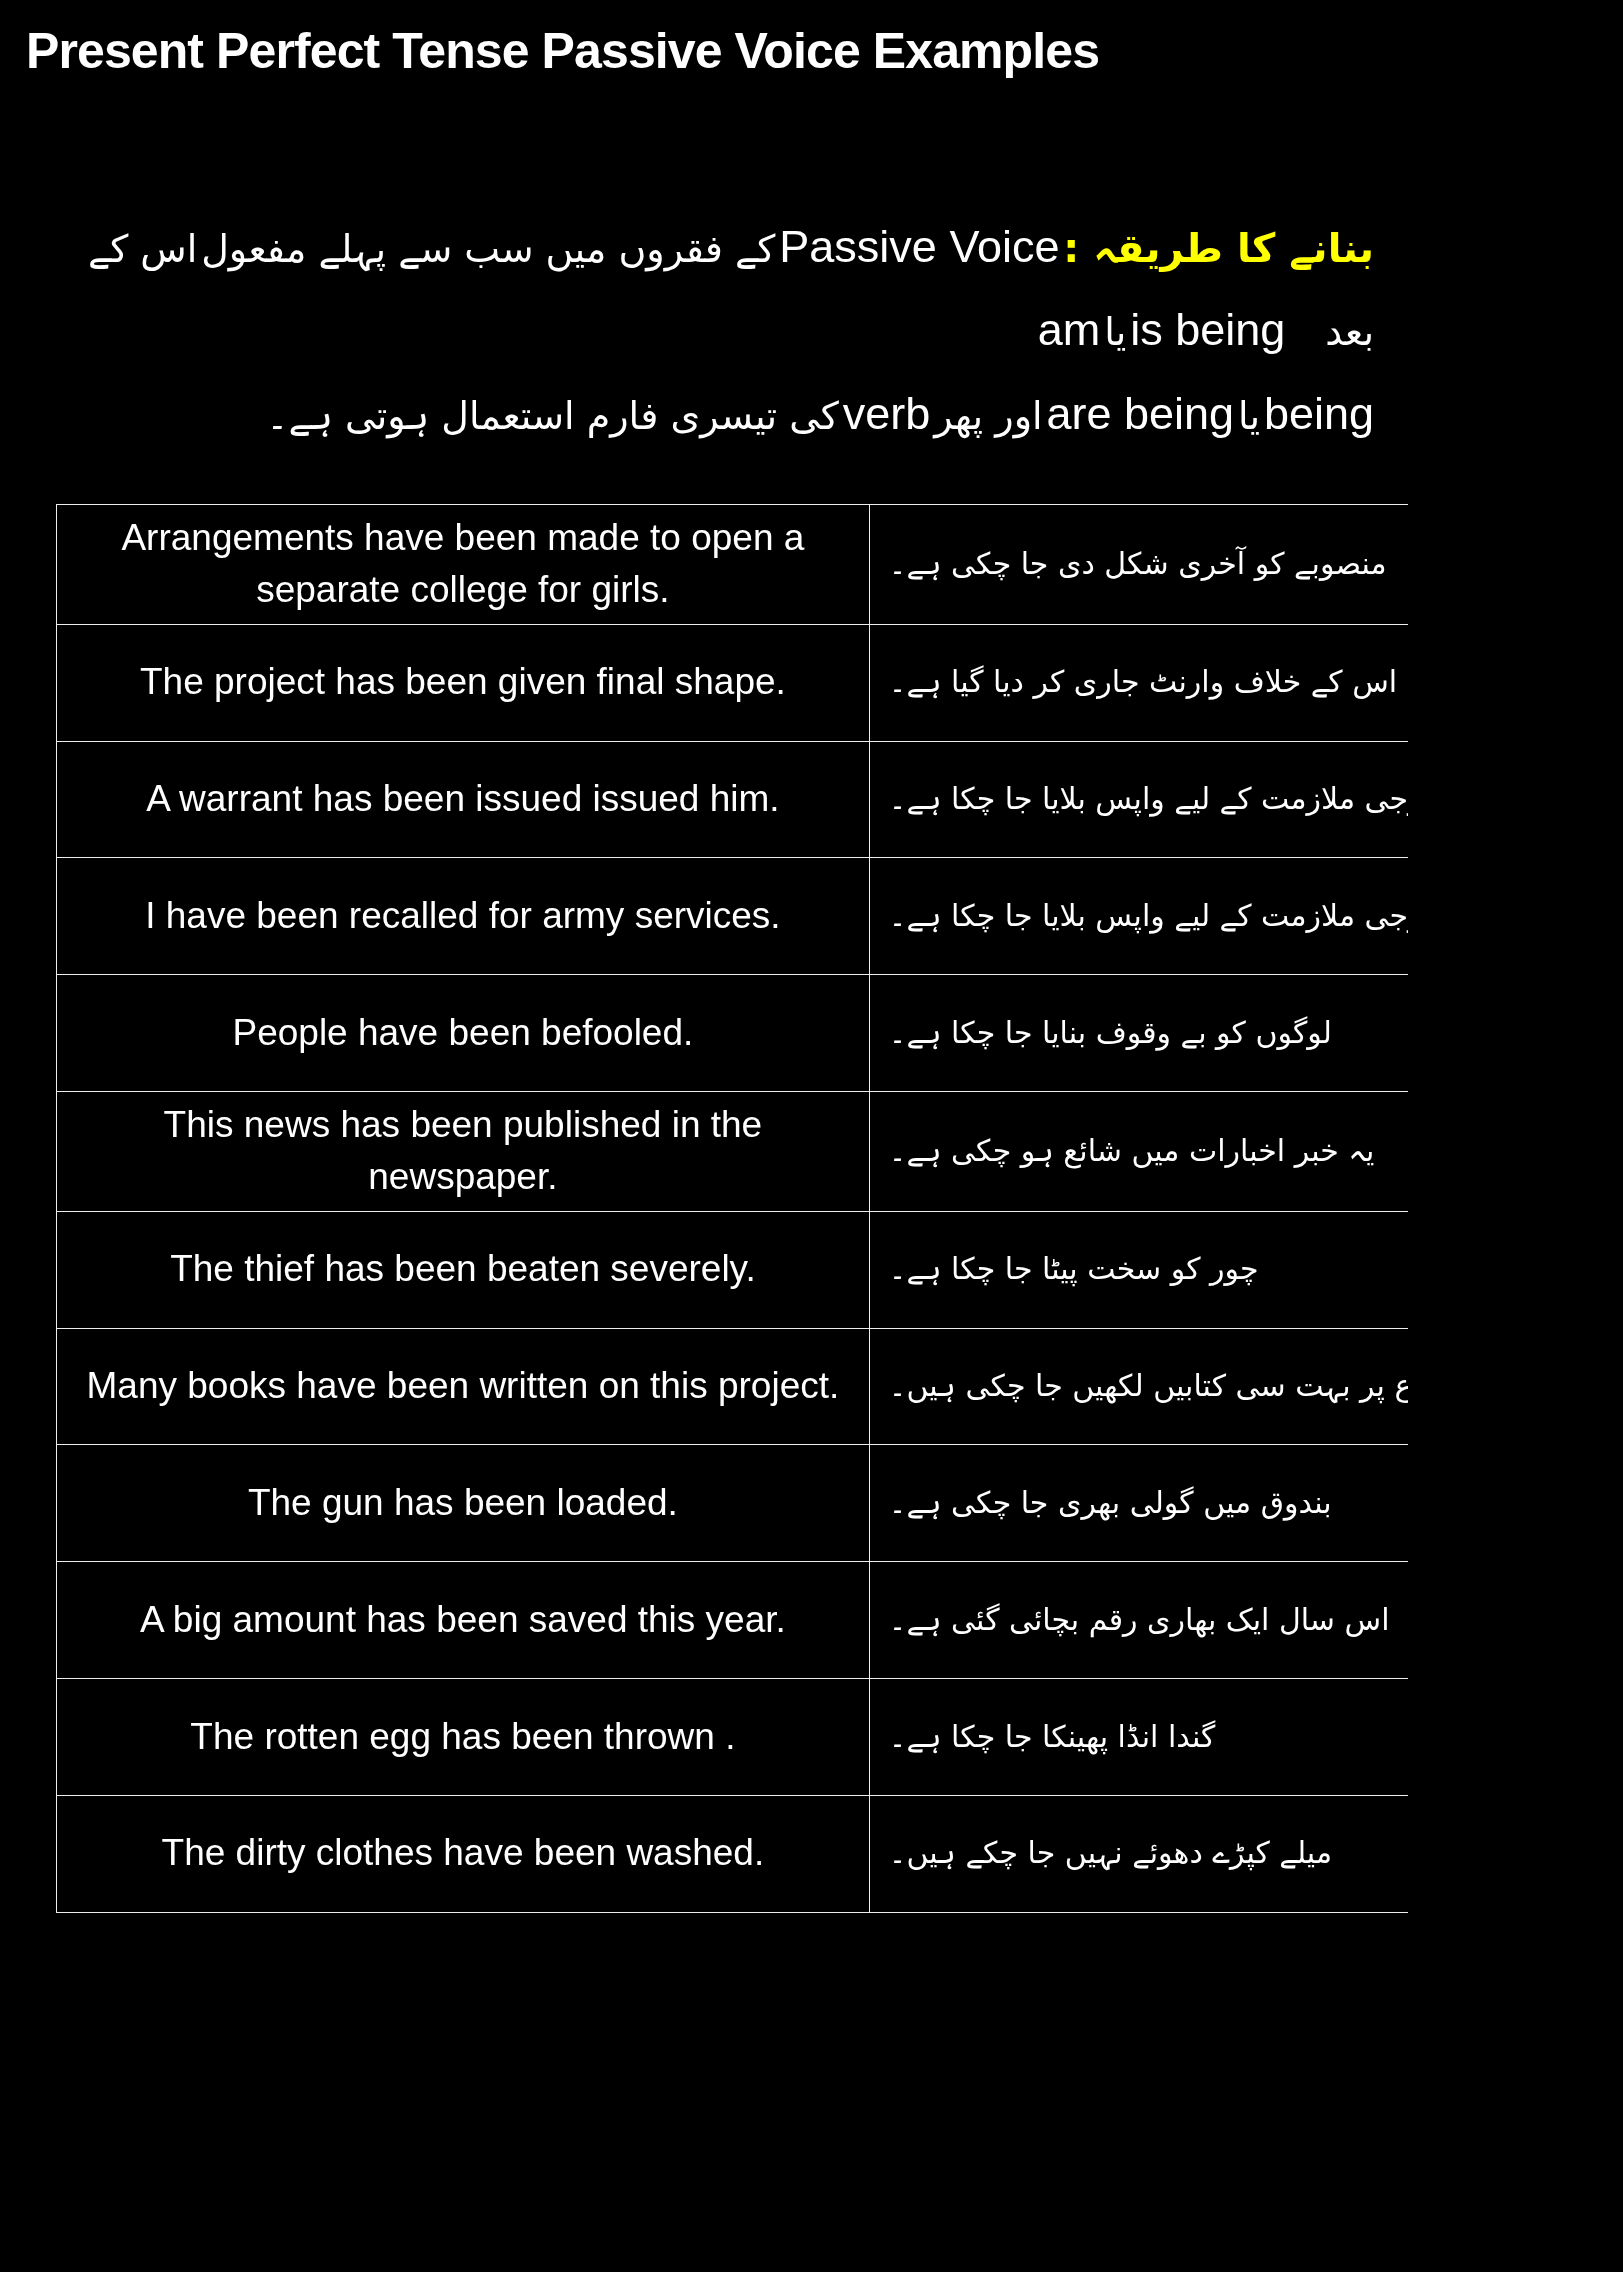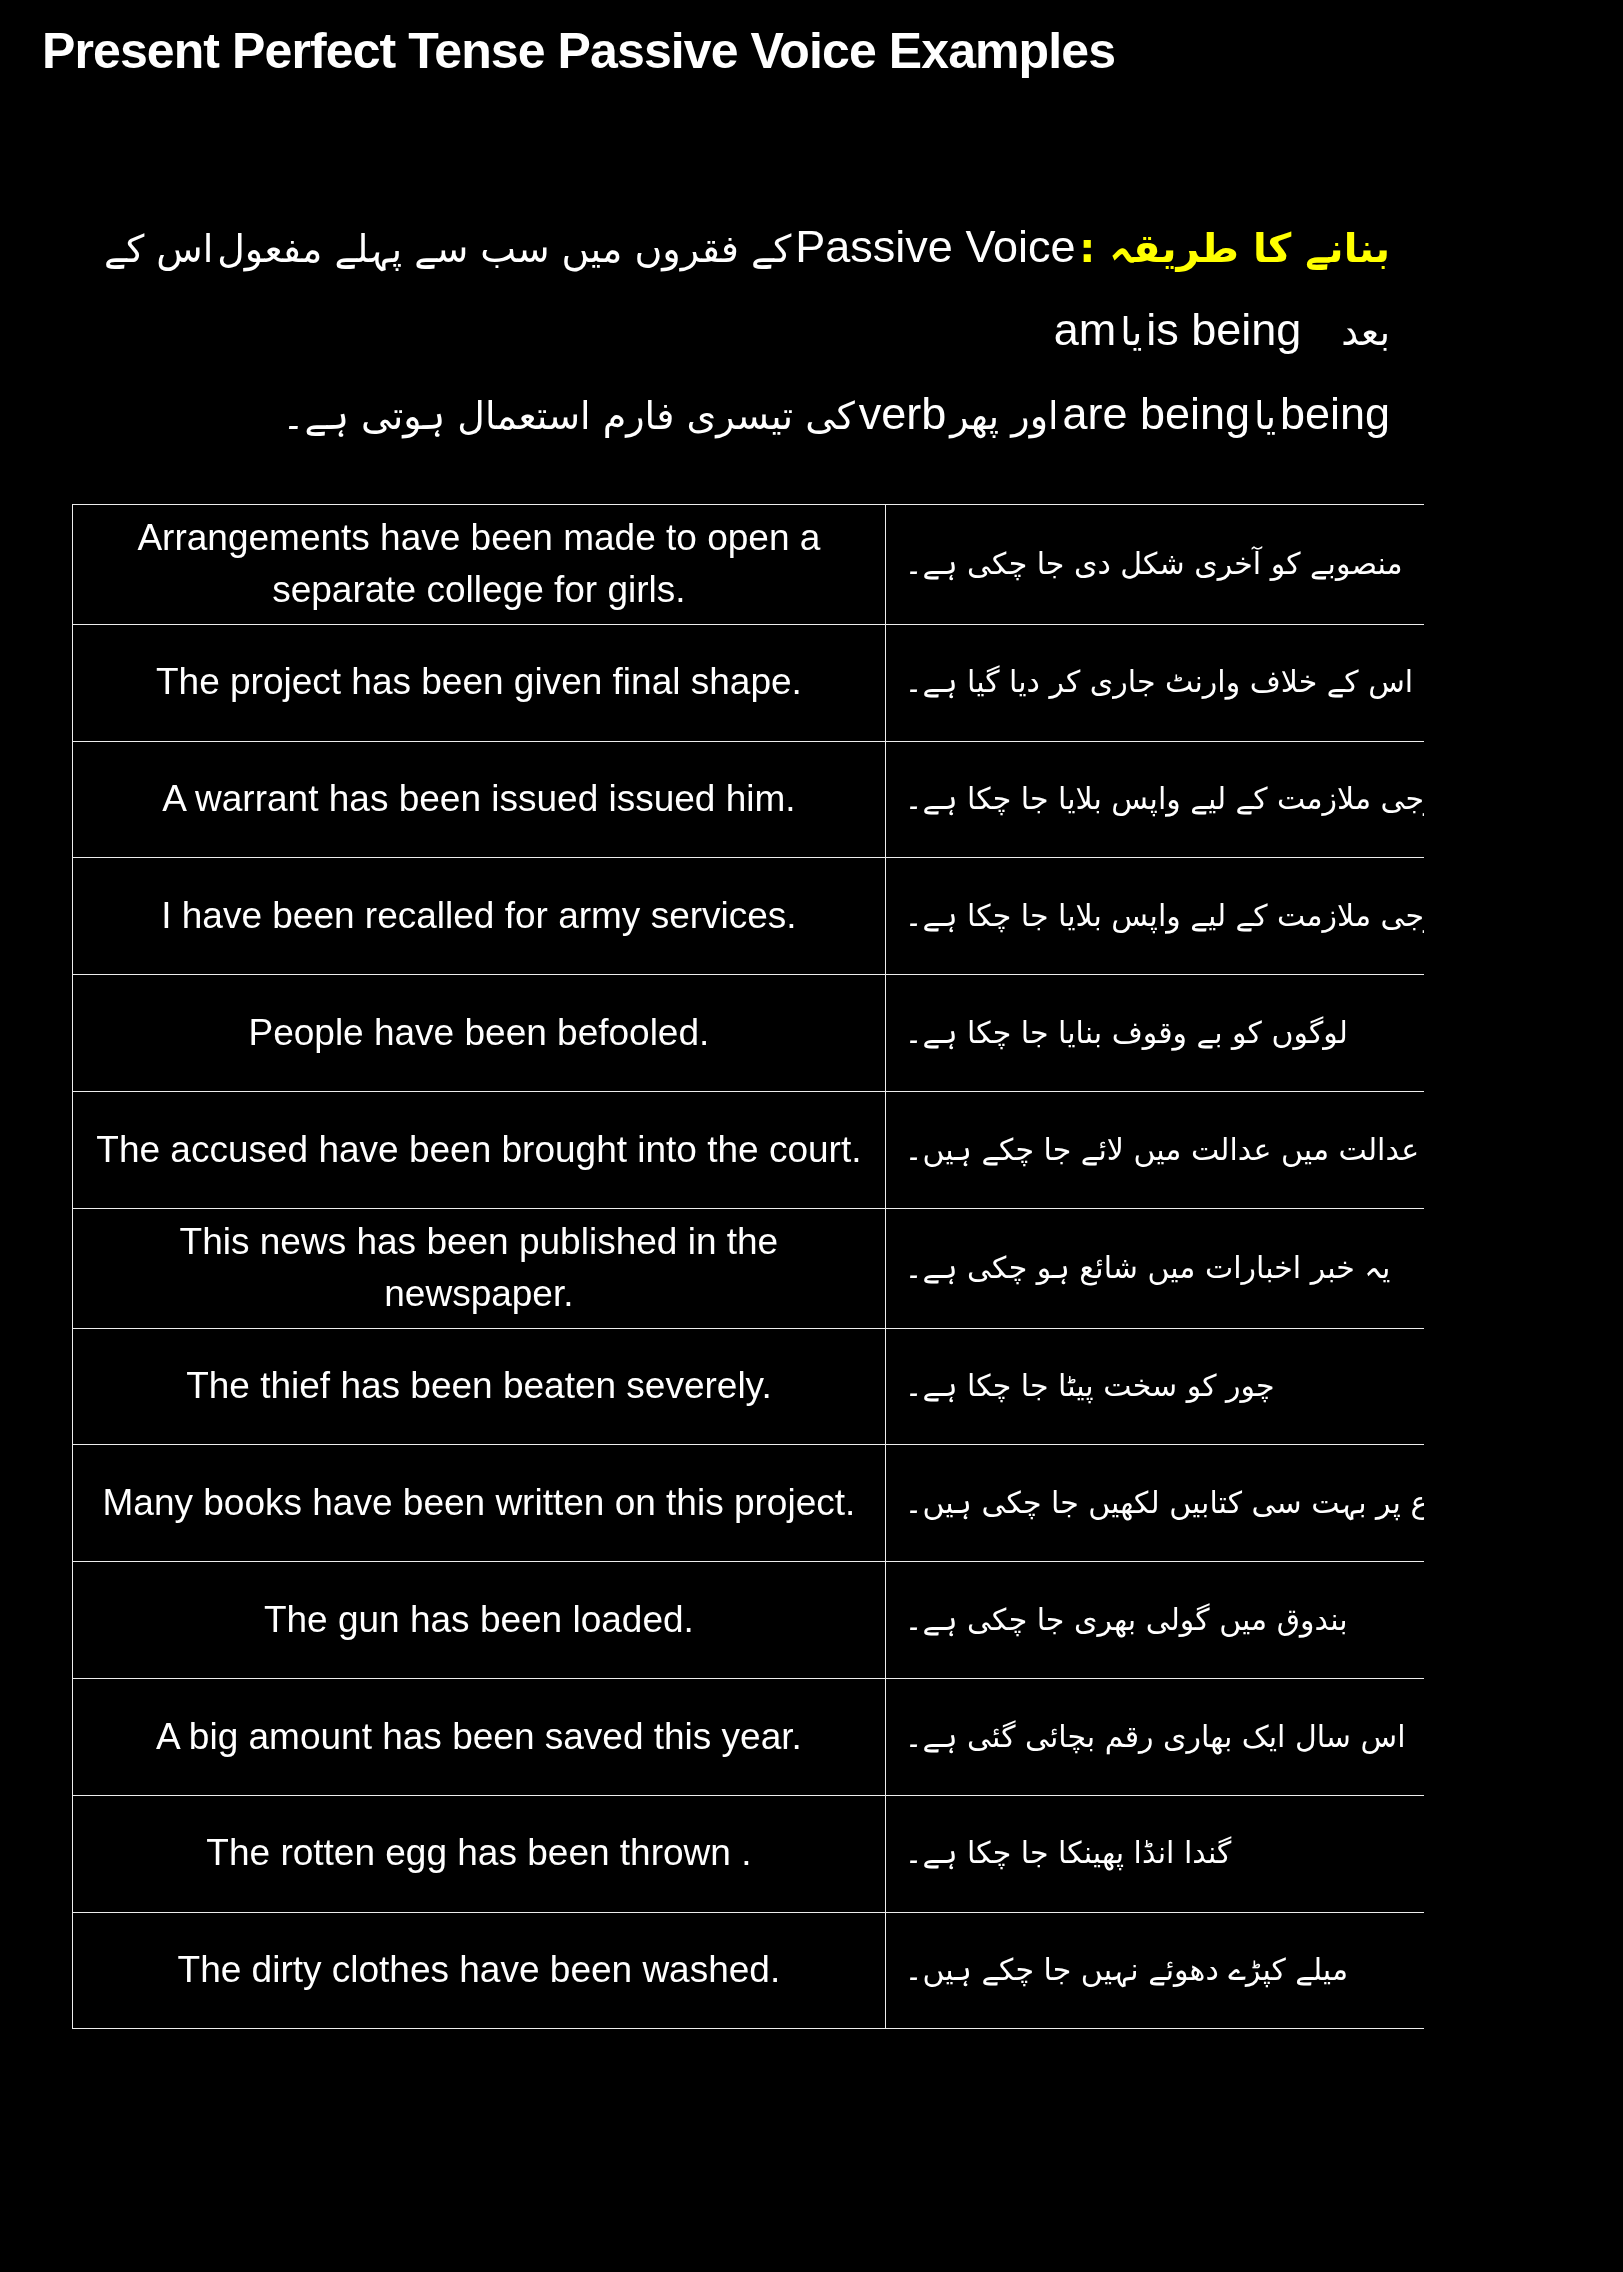--- a/index.html
+++ b/index.html
@@ -1,17 +1,17 @@
 <!DOCTYPE html>
 <html style="font-size:13.8px"><head>
 <meta charset="utf-8">
 <style>
   html,body{margin:0;padding:0;background:#000;}
   #page{position:relative;width:1408px;height:2273px;background:#000;overflow:hidden;
-        font-family:"Liberation Sans",sans-serif;margin-left:16px;}
+        font-family:"Liberation Sans",sans-serif;}
 
   
   #title{position:absolute;top:22.4px;left:26px;width:1567px;
          font-size:50px;font-weight:bold;color:#fff;letter-spacing:-0.9px;
          font-family:"Liberation Sans",sans-serif;}
 
   
   #intro{position:absolute;top:205px;left:26px;right:34px;
          direction:rtl;text-align:right;color:#fff;}
   .intro-line{line-height:1.85;}
@@ -85,24 +85,20 @@
     <tr>
       <td class="en">I have been recalled for army services.</td>
       <td class="ur">مجھے فوجی ملازمت کے لیے واپس بلایا جا چکا ہے۔</td>
     </tr>
 
     <tr>
       <td class="en">People have been befooled.</td>
       <td class="ur">لوگوں کو بے وقوف بنایا جا چکا ہے۔</td>
     </tr>
 
-    <tr>
-      <td class="en">The accused have  been brought into the court.</td>
-      <td class="ur">ملزم عدالت میں عدالت میں لائے جا چکے ہیں۔</td>
-    </tr>
 
     <tr>
       <td class="en">This news has been published in the newspaper.</td>
       <td class="ur">یہ خبر اخبارات میں شائع ہو چکی ہے۔</td>
     </tr>
 
     <tr>
       <td class="en">The thief has been beaten severely.</td>
       <td class="ur">چور کو سخت پیٹا جا چکا ہے۔</td>
     </tr>

